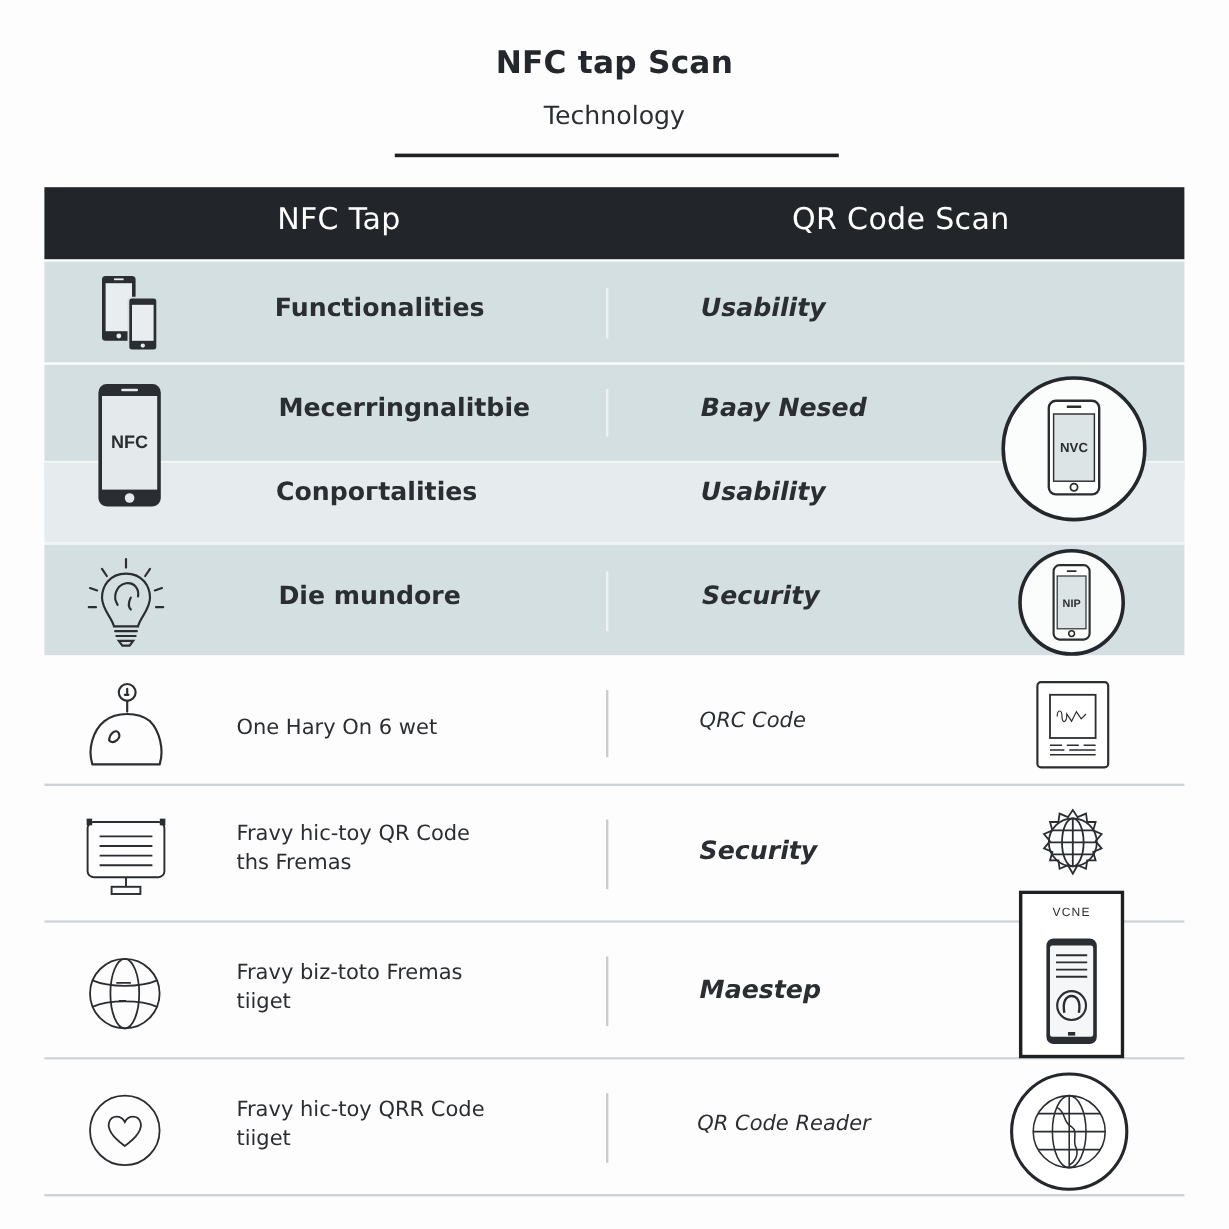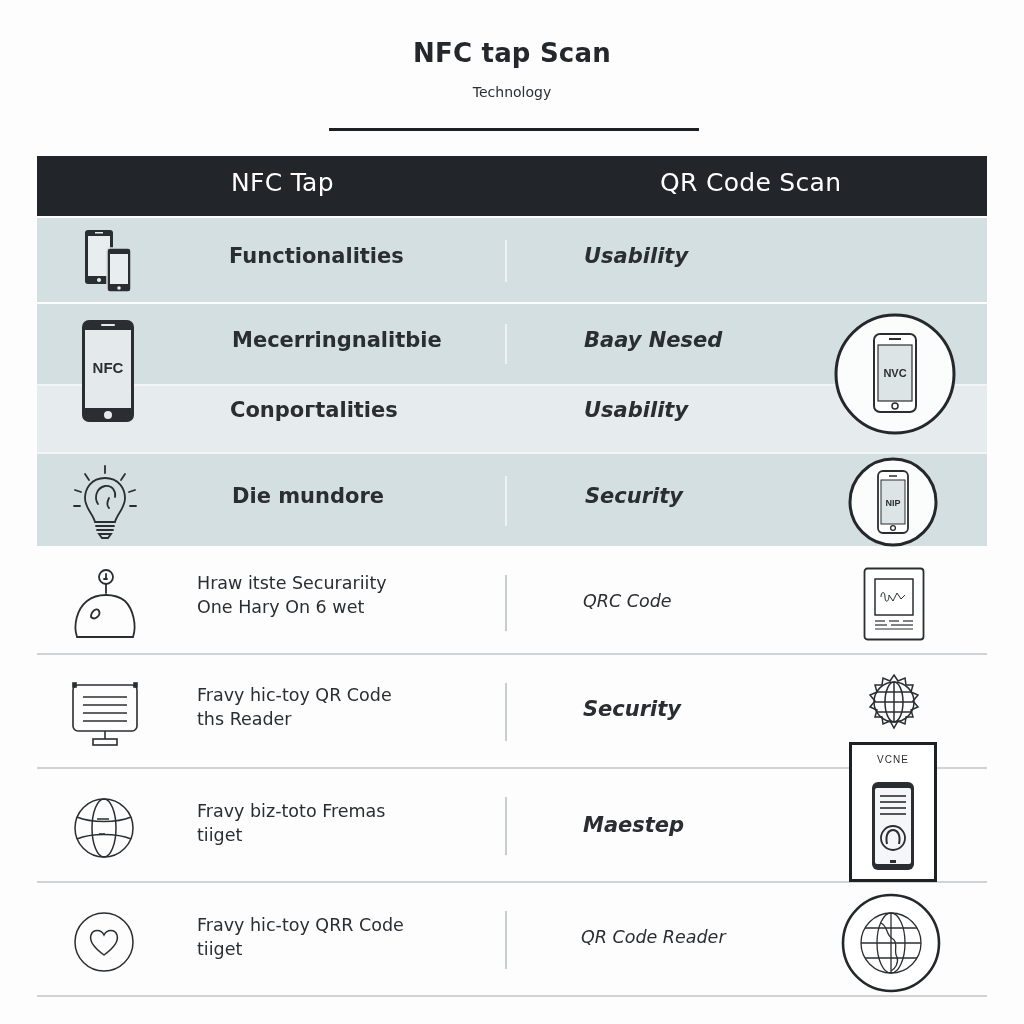--- a/index.html
+++ b/index.html
@@ -1,18 +1,18 @@
 <!DOCTYPE html>
 <html><head>
 <meta charset="utf-8">
 <style>
   html,body{margin:0;padding:0;}
   body{width:1024px;height:1024px;background:#fdfdfd;position:relative;overflow:hidden;font-family:"DejaVu Sans","Liberation Sans",sans-serif;color:#2a2d31;}
   .title{position:absolute;left:0;width:1024px;top:38px;text-align:center;font-size:26px;font-weight:600;color:#24272b;letter-spacing:0.2px;}
-  .subtitle{position:absolute;left:0;width:1024px;top:84px;text-align:center;font-size:14px;color:#2b2e32;}
+  .subtitle{position:absolute;left:0;width:1024px;top:84px;text-align:center;font-size:21px;color:#2b2e32;}
   .title-rule{position:absolute;left:329px;width:370px;top:128px;height:3px;background:#1e2124;}
   .table{position:absolute;left:37px;width:950px;top:156px;}
   .header{position:absolute;left:0;top:0;width:950px;height:60px;background:#22262a;color:#fff;}
   .header .h{position:absolute;top:12px;font-size:25px;font-weight:500;letter-spacing:0.3px;}
   .row{position:absolute;left:0;width:950px;}
   .row.shade{background:#d4dfe2;}
   .row.light{background:#e6ecee;}
   .row.white{background:#fdfdfd;border-bottom:2px solid #cfd3d5;}
   .cell-l{position:absolute;left:192px;font-size:21px;font-weight:600;color:#2a2d31;}
   .cell-r{position:absolute;left:547px;font-size:21px;font-weight:600;color:#2a2d31;font-style:italic;}
@@ -115,21 +115,20 @@
   <div class="row white" style="top:391px;height:106px;">
     <svg class="icon" style="left:34px;top:18px;" width="68" height="76" viewBox="0 0 68 76">
       <g fill="none" stroke="#2a2d31" stroke-width="1.8" stroke-linecap="round">
         <circle cx="35" cy="12" r="7"></circle>
         <path d="M35 9 L35 14 M33 14 L36 14"></path>
         <line x1="35" y1="19" x2="35" y2="28"></line>
         <path d="M6 72 C2 60 6 44 16 36 C26 28 44 28 54 36 C62 44 66 60 62 72 Z"></path>
         <path d="M20 52 C20 46 26 42 28 46 C30 50 24 56 20 52 Z"></path>
       </g>
     </svg>
-    <span class="cell-l sm" style="top:24px;left:160px;">Hraw itste Securariity</span>
     <span class="cell-l sm" style="top:48px;left:160px;">One Hary On 6 wet</span>
     <div class="vdiv" style="top:28px;height:56px;"></div>
     <span class="cell-r sm" style="top:42px;left:546px;font-weight:500;">QRC Code</span>
     <svg class="icon" style="left:826px;top:20px;" width="62" height="74" viewBox="0 0 62 74">
       <rect x="1.5" y="1.5" width="59" height="71" rx="3" fill="#fff" stroke="#2a2d31" stroke-width="1.8"></rect>
       <rect x="12" y="12" width="38" height="36" fill="#fff" stroke="#2a2d31" stroke-width="1.5"></rect>
       <path d="M18 30 C18 24 22 24 22 30 C22 36 26 36 26 28 L30 34 L34 26 L38 32 L42 28" fill="none" stroke="#2a2d31" stroke-width="1"></path>
       <g stroke="#2a2d31" stroke-width="1.2">
         <line x1="12" y1="54" x2="22" y2="54"></line>
           <line x1="26" y1="54" x2="36" y2="54"></line>
@@ -149,21 +148,21 @@
         <rect x="63" y="2" width="3" height="4" fill="#2a2d31"></rect>
         <line x1="12" y1="16" x2="56" y2="16"></line>
         <line x1="12" y1="24" x2="56" y2="24"></line>
         <line x1="12" y1="32" x2="56" y2="32"></line>
         <line x1="12" y1="40" x2="56" y2="40"></line>
         <line x1="34" y1="50" x2="34" y2="58"></line>
         <rect x="22" y="58" width="24" height="6"></rect>
       </g>
     </svg>
     <span class="cell-l sm" style="top:28px;left:160px;">Fravy hic-toy QR Code</span>
-    <span class="cell-l sm" style="top:52px;left:160px;">ths Reader</span>
+    <span class="cell-l sm" style="top:52px;left:160px;">ths Fremas</span>
     <div class="vdiv" style="top:28px;height:58px;"></div>
     <span class="cell-r" style="top:42px;left:546px;">Security</span>
     <svg class="icon" style="left:828px;top:18px;" width="58" height="58" viewBox="0 0 58 58">
       <g fill="none" stroke="#2a2d31" stroke-width="1.5">
         <path d="M29 2 L33 8 L40 5 L41 12 L48 12 L46 19 L53 22 L48 28 L53 34 L46 37 L48 44 L41 44 L40 51 L33 48 L29 55 L25 48 L18 51 L17 44 L10 44 L12 37 L5 34 L10 28 L5 22 L12 19 L10 12 L17 12 L18 5 L25 8 Z"></path>
         <circle cx="29" cy="29" r="20"></circle>
         <ellipse cx="29" cy="29" rx="9" ry="20"></ellipse>
         <line x1="29" y1="9" x2="29" y2="49"></line>
         <line x1="9" y1="29" x2="49" y2="29"></line>
         <line x1="12" y1="19" x2="46" y2="19"></line>

